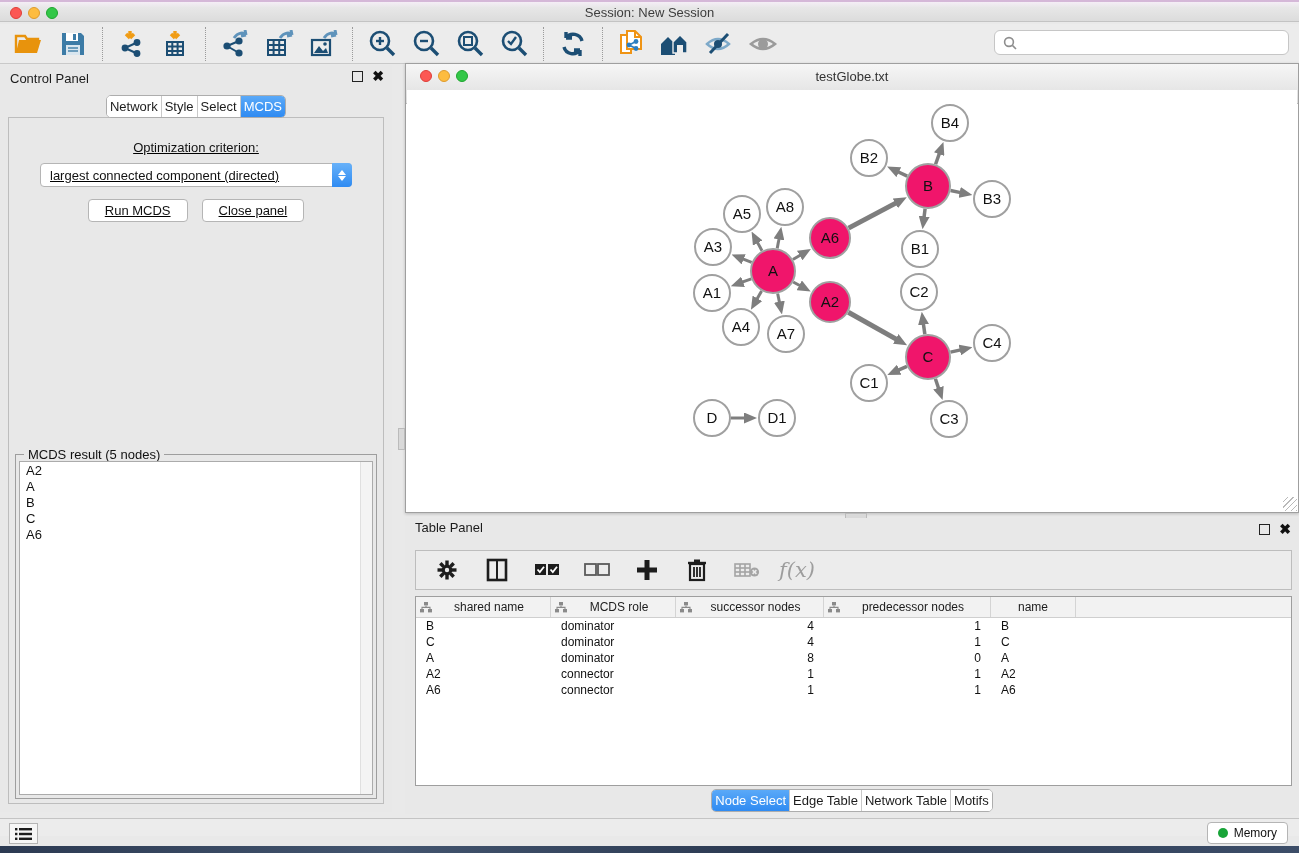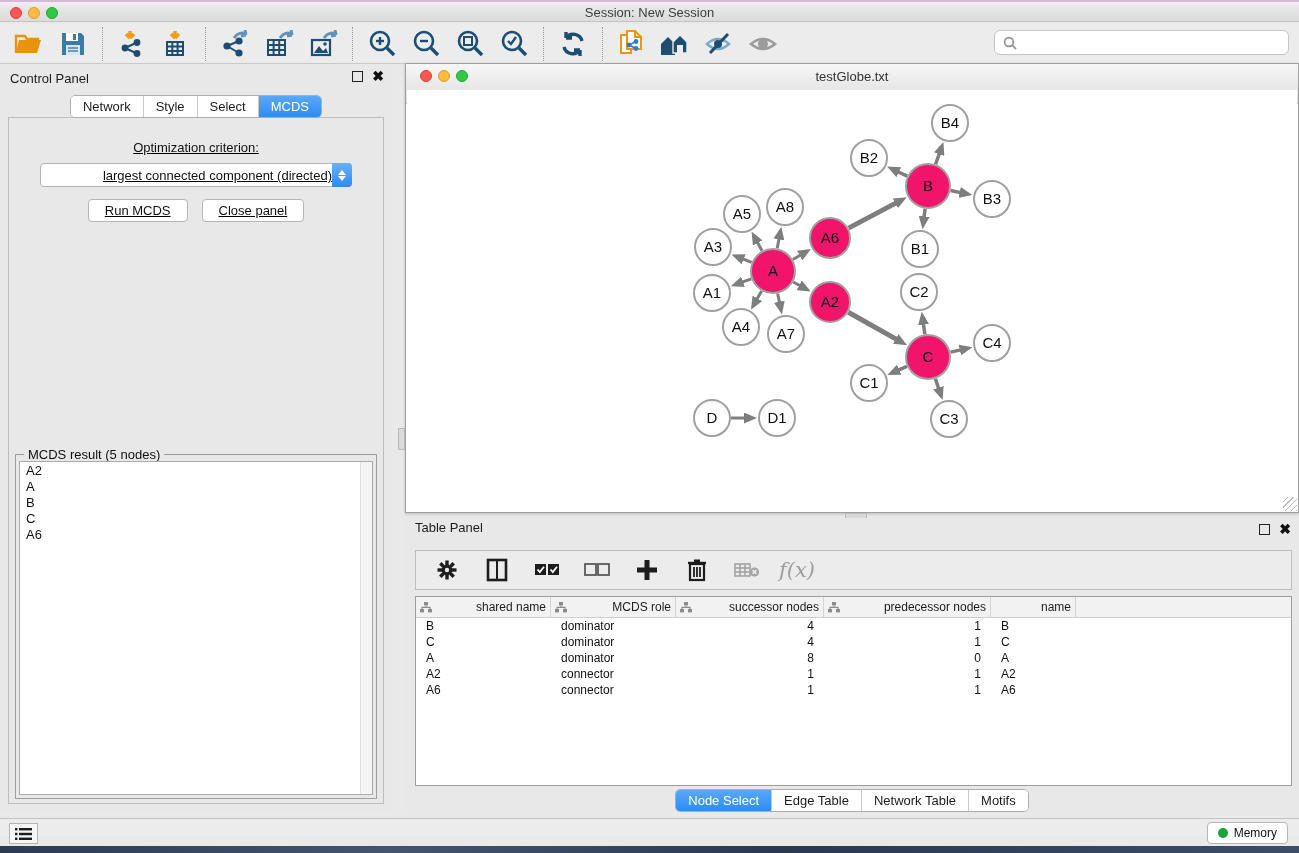--- a/index.html
+++ b/index.html
@@ -27,27 +27,27 @@
 
   
   .control-panel { position:absolute; left:0; top:65px; width:392px; height:747px; background:#e8e8e8; }
   .cp-header { height:26px; position:relative; }
   .cp-header .ph-title { position:absolute; left:10px; top:6px; font-size:13px; color:#1c1c1c;text-align:center; }
   .panel-btns { position:absolute; right:8px; top:6px; display:flex; gap:9px; align-items:center;}
   .float-btn { width:11px; height:11px; border:1.5px solid #222; background:transparent; cursor:pointer;}
   .close-btn { font-size:14px; font-weight:bold; color:#111; line-height:11px; cursor:pointer;}
   .cp-tabs { position:absolute; left:0; right:0; top:30px; display:flex; justify-content:center; z-index:2;}
   .tabgroup { display:flex; border:1px solid #adadad; border-radius:5px; overflow:hidden; background:#fff; }
-  .tabgroup .tab { padding:3px 12px; font-size:13px; color:#1c1c1c; background:#fff; border-right:1px solid #c9c9c9; cursor:pointer; }
+  .tabgroup .tab { padding:3px 3px; font-size:13px; color:#1c1c1c; background:#fff; border-right:1px solid #c9c9c9; cursor:pointer; }
   .tabgroup .tab:last-child { border-right:none; }
   .tabgroup .tab.sel { background:linear-gradient(#5aa9f8,#2f8bf2); color:#fff; }
   .cp-body { position:absolute; left:8px; right:8px; top:52px; bottom:8px; border:1px solid #bdbdbd; background:#e8e8e8;text-decoration:underline; }
   .opt-label { text-align:center; margin-top:22px; font-size:13px; color:#111; }
   .dropdown { position:relative; margin:8px auto 0; width:312px; height:24px; background:#fff; border:1px solid #b5b5b5; border-radius:4px;
-    display:flex; align-items:center; cursor:pointer;text-align:right;}
+    display:flex; align-items:center; cursor:pointer;}
   .dropdown .ddtext { flex:1; font-size:13px; padding-left:9px; color:#111; white-space:nowrap; overflow:hidden;}
   .dropdown .ddcap { width:20px; height:24px; margin:-1px -1px -1px 0; border-radius:0 4px 4px 0;
     background:linear-gradient(#67b1f9,#2f8bf2); display:flex; flex-direction:column; align-items:center; justify-content:center; gap:1px;}
   .ddcap .chev { width:0; height:0; border-left:4px solid transparent; border-right:4px solid transparent; }
   .ddcap .up { border-bottom:5px solid #fff; }
   .ddcap .dn { border-top:5px solid #fff; }
   .cp-buttons { display:flex; justify-content:center; gap:14px; margin-top:12px; }
   .macbtn { background:#fff; border:1px solid #b5b5b5; border-radius:4px; padding:3px 16px; font-size:13px; color:#111; cursor:pointer;}
   .fieldset-box { position:absolute; left:6px; right:6px; top:336px; bottom:4px; border:1px solid #9e9e9e; }
   .fieldset-legend { position:absolute; top:-8px; left:8px; background:#e8e8e8; padding:0 4px; font-size:13px; color:#111;}
@@ -74,21 +74,21 @@
   .table-panel { position:absolute; left:405px; top:518px; width:894px; height:296px; background:#e8e8e8;}
   .tp-header { height:26px; position:relative;}
   .tp-header .ph-title { position:absolute; left:10px; top:2px; font-size:13px; color:#1c1c1c;}
   .tp-toolbar { position:absolute; left:10px; right:7px; top:32px; height:40px; background:#ececec;
     border:1px solid #bdbdbd; display:flex; align-items:center; gap:24px; padding-left:18px;}
   .tp-toolbar .ticon { display:flex; align-items:center; justify-content:center; width:26px; height:28px; cursor:pointer;}
   .fx { font-family:"DejaVu Serif", serif; font-style:italic; font-size:21px; color:#9d9d9d;}
   .tablebox { position:absolute; left:10px; right:7px; top:78px; bottom:28px; background:#fff; border:1px solid #9e9e9e; overflow:hidden;}
   .thead { display:flex; background:#f2f2f2; border-bottom:1px solid #cfcfcf; height:21px;}
   .th { display:flex; align-items:center; font-size:12px; color:#1c1c1c; border-right:1px solid #d4d4d4; padding:0 4px; position:relative;}
-  .th .lbl { flex:1; text-align:right; }
+  .th .lbl { flex:1; text-align:center; }
   .trow { display:flex; height:16px; cursor:default;}
   .td { font-size:12px; color:#111; padding:0 10px; line-height:16px; white-space:nowrap; overflow:hidden;}
   .tp-tabs { position:absolute; left:0; right:0; bottom:2px; display:flex; justify-content:center;}
 
   
   .statusbar { position:absolute; left:0; top:818px; width:1299px; height:18px; background:#ececec; border-top:1px solid #c4c4c4;}
   .listbtn { position:absolute; left:9px; top:4px; width:29px; height:21px; background:#f6f6f6; border:1px solid #b5b5b5;
      display:flex; align-items:center; justify-content:center; cursor:pointer;}
   .membtn { position:absolute; right:11px; top:3px; height:22px; background:#fff; border:1px solid #b5b5b5; border-radius:4px;
      display:flex; align-items:center; gap:6px; padding:0 10px; font-size:12px; color:#111; cursor:pointer;}

